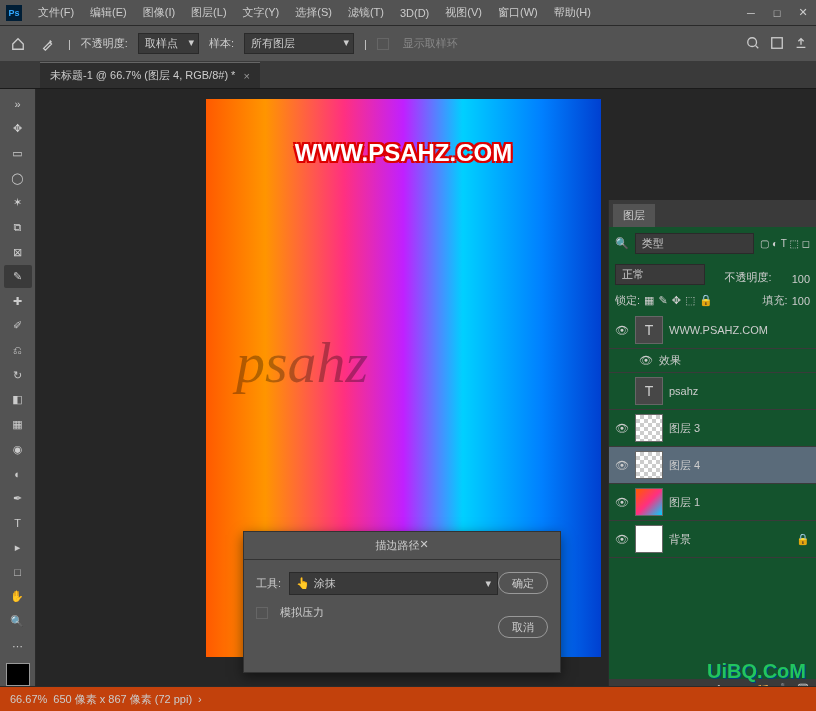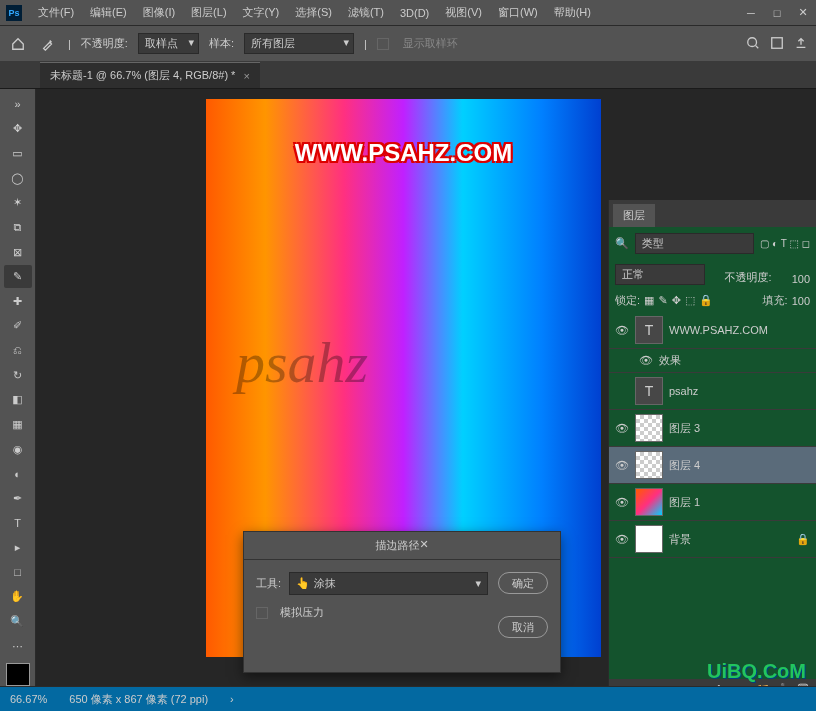--- a/index.html
+++ b/index.html
@@ -23,21 +23,21 @@
 .tool{width:28px;height:24px;display:flex;align-items:center;justify-content:center;color:#ccc;border-radius:2px}
 .tool.active{background:#3a3a3a}
 .color-swatch{width:24px;height:24px;background:#000;border:1px solid #999;margin-top:4px;position:relative}
 .color-swatch::after{content:"";position:absolute;width:24px;height:24px;background:#fff;border:1px solid #999;left:6px;top:6px;z-index:-1}
 .canvas-area{flex:1;background:#262626;position:relative;overflow:hidden}
 .canvas{position:absolute;left:170px;top:10px;width:395px;height:558px;background:linear-gradient(90deg,#ff5a00 0%,#ff9500 15%,#ff3080 35%,#c020ff 50%,#00d0ff 65%,#0080ff 85%,#0040d0 100%)}
 .canvas-text{position:absolute;top:40px;width:100%;text-align:center;font-size:24px;font-weight:bold;color:#fff;text-shadow:2px 2px 0 #d00,-2px -2px 0 #d00,2px -2px 0 #d00,-2px 2px 0 #d00}
 .canvas-script{position:absolute;top:230px;left:30px;font-size:58px;font-style:italic;font-family:cursive;color:rgba(0,0,0,0.3)}
 .dialog{position:absolute;left:207px;top:442px;width:318px;background:#535353;border:1px solid #333;box-shadow:0 4px 12px rgba(0,0,0,0.5)}
 .dlg-title{display:flex;justify-content:center;padding:6px 10px;border-bottom:1px solid #333}
-.dlg-body{padding:12px;display:flex;gap:10px}
+.dlg-body{padding:12px;display:flex;}
 .dlg-col{flex:1}
 .dlg-row{display:flex;align-items:center;gap:8px;margin-bottom:10px}
 .dlg-select{flex:1;background:#3a3a3a;border:1px solid #2a2a2a;padding:3px 6px;display:flex;align-items:center;gap:4px}
 .dlg-btn{width:50px;height:22px;border:1px solid #999;border-radius:11px;display:flex;align-items:center;justify-content:center;margin-bottom:22px}
 .panel{position:absolute;right:0;top:200px;width:208px;background:#14532d;border-left:1px solid #2a2a2a;height:500px}
 .panel-tabs{display:flex;background:#3a3a3a;padding:4px 0 0 4px}
 .panel-tab{padding:4px 10px;background:#535353}
 .panel-search{padding:6px;display:flex;align-items:center;gap:6px}
 .panel-input{background:#3a3a3a;border:1px solid #2a2a2a;padding:2px 6px;flex:1}
 .filter-icons{display:flex;gap:4px;font-size:10px}
@@ -48,21 +48,21 @@
 .layer{display:flex;align-items:center;padding:4px 6px;gap:6px;border-bottom:1px solid #3a3a3a}
 .layer.selected{background:#5a6b7a}
 .layer.indent{padding-left:30px}
 .eye{width:14px;text-align:center}
 .thumb{width:28px;height:28px;background:#fff;border:1px solid #666}
 .thumb.t{background:#474747;color:#ccc;display:flex;align-items:center;justify-content:center;font-size:14px}
 .thumb.checker{background:repeating-conic-gradient(#ccc 0 25%,#fff 0 50%) 0 0/8px 8px}
 .thumb.grad{background:linear-gradient(135deg,#ff5a00,#ff3080,#00d0ff)}
 .layer-name{flex:1}
 .panel-footer{position:absolute;bottom:0;width:100%;padding:4px 6px;display:flex;justify-content:flex-end;gap:6px;background:#3a3a3a}
-.statusbar{position:absolute;bottom:0;left:0;width:100%;height:25px;background:#0369a1;border-top:1px solid #2a2a2a;display:flex;align-items:center;padding:0 10px;gap:22px}
+.statusbar{position:absolute;bottom:0;left:0;width:100%;height:25px;background:#c2410c;border-top:1px solid #2a2a2a;display:flex;align-items:center;padding:0 10px;gap:6px}
 .watermark{position:absolute;right:10px;bottom:28px;font-size:20px;font-weight:bold;color:#22c55e;text-shadow:1px 1px 0 #004080}
 .right-icons{position:absolute;right:8px;top:36px;display:flex;gap:10px}
 svg{width:14px;height:14px;fill:none;stroke:#ccc;stroke-width:1.5}
 </style>
 </head>
 <body>
 
 <div class="menubar">
   <div class="ps-logo">Ps</div>
   <div class="menu-item">文件(F)</div>

